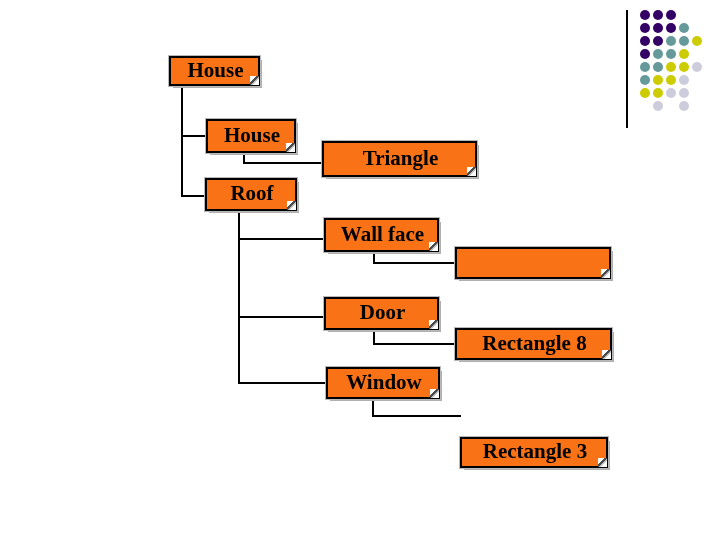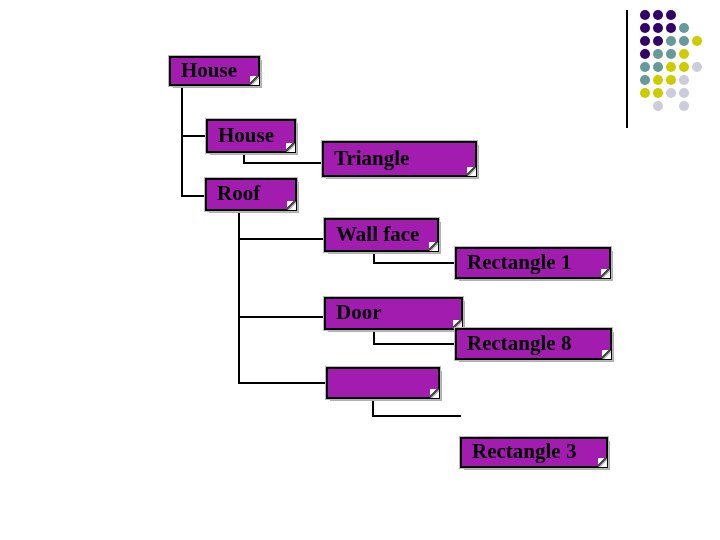--- a/index.html
+++ b/index.html
@@ -2,26 +2,26 @@
 <html><head>
 <meta charset="utf-8">
 <style>
   html,body{margin:0;padding:0;background:#888;}
   .slide{
     position:relative;width:720px;height:540px;background:#ffffff;
     overflow:hidden;font-family:"Liberation Serif", serif;
   }
   
   .node{
-    position:absolute;box-sizing:border-box;background:#a21caf;
+    position:absolute;box-sizing:border-box;background:#f97316;
     border:2px solid #000;outline:1px solid #b9b9b9;
     box-shadow:3px 3px 0 -1px #b0b0b0;
     display:flex;align-items:center;
     padding:0 8px 2px 10px;
-    font-weight:bold;font-size:21px;color:#000;white-space:nowrap;
+    font-weight:bold;font-size:21px;color:#000;white-space:nowrap;justify-content:center;
   }
   .node .fold{
     position:absolute;right:-1px;bottom:-1px;width:9px;height:9px;
     background:linear-gradient(135deg,#ffffff 38%,#4a4a4a 38% 52%,#bdbdbd 52% 64%,#ffffff 64%);
   }
   .seg{position:absolute;background:#000;}
   .decor-line{position:absolute;background:#000;}
   .dot{position:absolute;border-radius:50%;}
 </style>
 </head>
@@ -94,32 +94,32 @@
       </div>
       <div class="node" style="left: 205px; top: 178px; width: 92px; height: 33px;">
         <span>Roof</span>
         <span class="fold"></span>
       </div>
       <div class="node" style="left: 324px; top: 218px; width: 115px; height: 34px;">
         <span>Wall face</span>
         <span class="fold"></span>
       </div>
       <div class="node" style="left: 455px; top: 247px; width: 156px; height: 32px;">
-        <span>Rectangle 1</span>
         <span class="fold"></span>
       </div>
-      <div class="node" style="left: 324px; top: 297px; width: 139px; height: 33px;">
+      <div class="node" style="left: 324px; top: 297px; width: 115px; height: 33px;">
         <span>Door</span>
         <span class="fold"></span>
       </div>
       <div class="node" style="left: 455px; top: 328px; width: 157px; height: 32px;">
         <span>Rectangle 8</span>
         <span class="fold"></span>
       </div>
       <div class="node" style="left: 326px; top: 367px; width: 114px; height: 32px;">
+        <span>Window</span>
         <span class="fold"></span>
       </div>
       <div class="node" style="left: 460px; top: 399px; width: 148px; height: 31px; margin-top: 38px;">
         <span>Rectangle 3</span>
         <span class="fold"></span>
       </div>
     </div>
 </div>
 
 </body></html>

